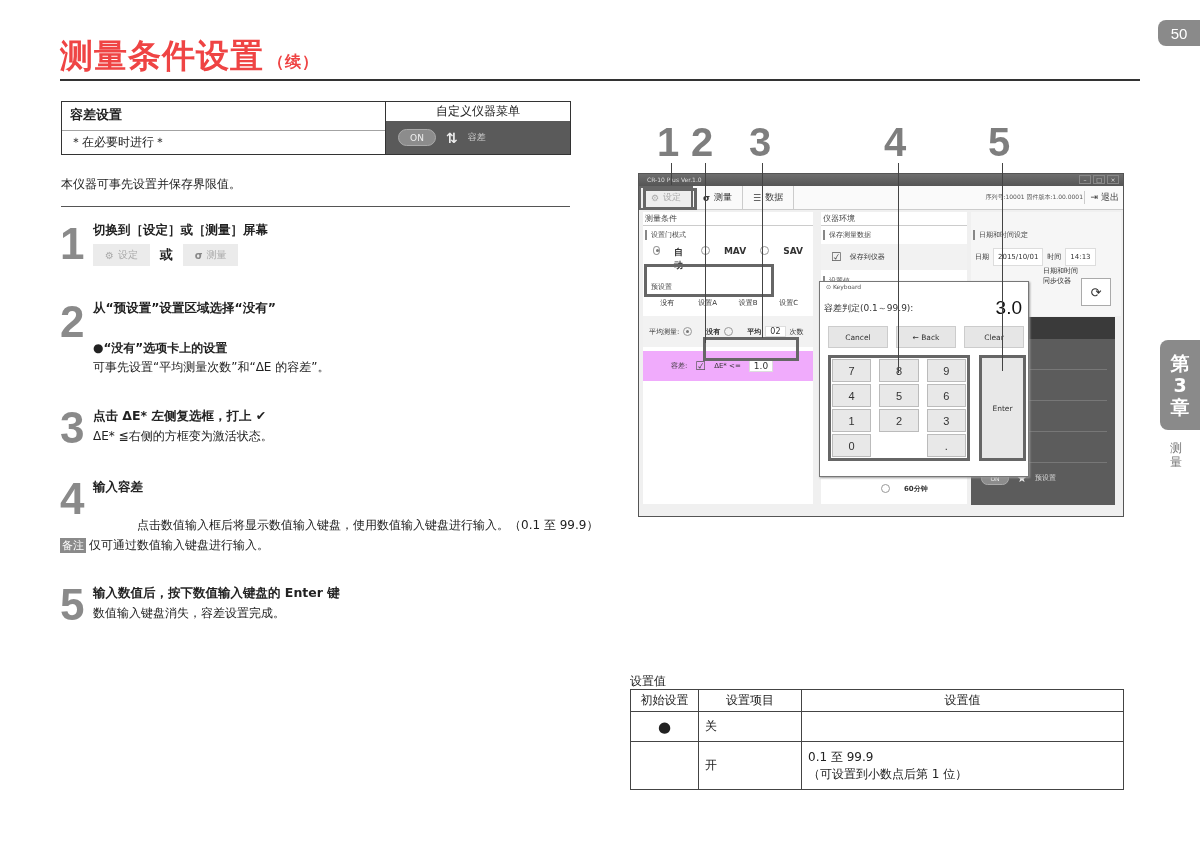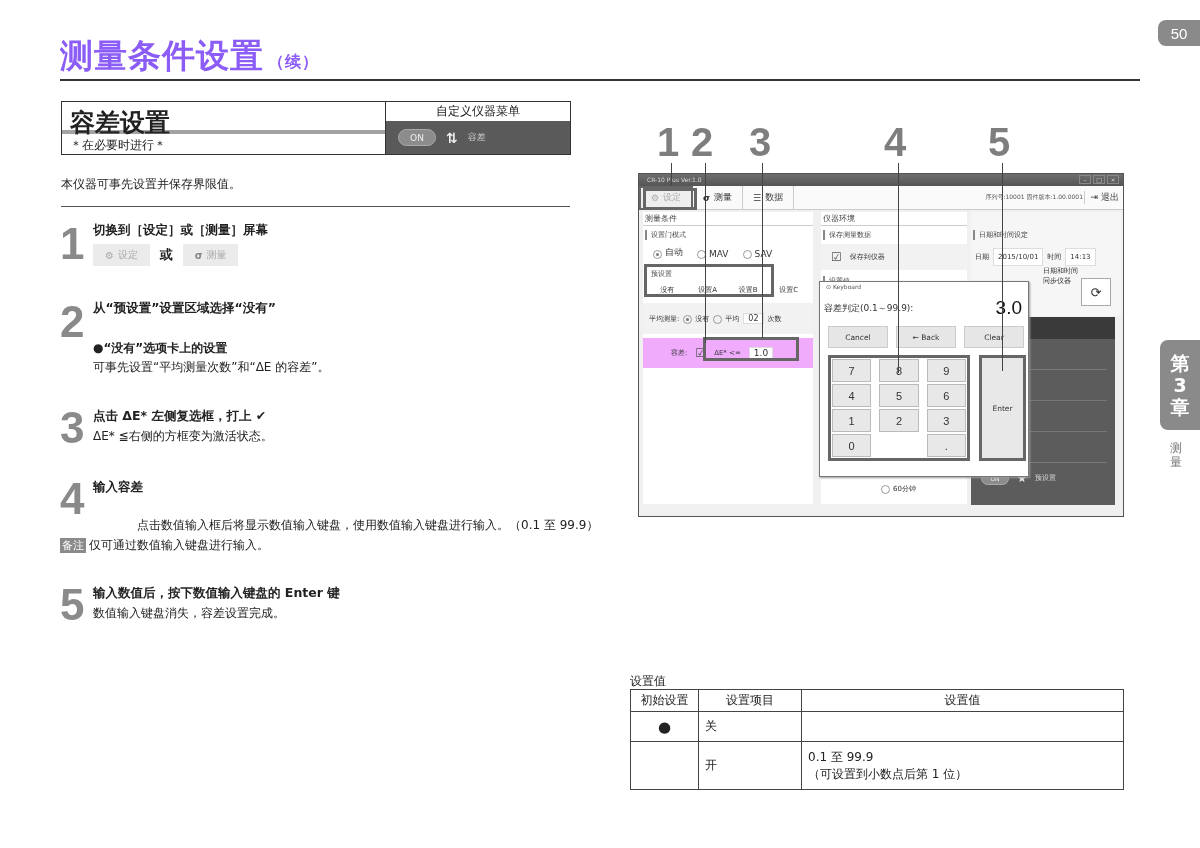--- a/index.html
+++ b/index.html
@@ -1,31 +1,31 @@
 <!DOCTYPE html>
 <html><head>
 <meta charset="utf-8">
 <style>
   * { box-sizing: border-box; margin: 0; padding: 0; }
   html, body { width: 1200px; height: 848px; background: #fff; overflow: hidden; }
   body { font-family: "DejaVu Sans", sans-serif; color: #222; position: relative; }
 
   .page-num { position: absolute; left: 1158px; top: 20px; width: 42px; height: 26px; background: #8a8a8a; color: #fff; border-radius: 8px 0 0 8px; font-family: "Liberation Sans", sans-serif; font-size: 15px; display: flex; align-items: center; justify-content: center; }
 
-  .page-title { position: absolute; left: 60px; top: 34px; font-size: 33px; font-weight: bold; color: #8b5cf6; letter-spacing: 1px; }
+  .page-title { position: absolute; left: 60px; top: 34px; font-size: 33px; font-weight: bold; color: #ef4444; letter-spacing: 1px; }
   .page-title .sub { font-size: 16px; font-weight: bold; margin-left: 4px; }
   .title-rule { position: absolute; left: 60px; top: 79px; width: 1080px; height: 2px; background: #333; }
 
   .chapter-tab { position: absolute; left: 1160px; top: 340px; width: 40px; height: 90px; background: #8a8a8a; border-radius: 8px 0 0 8px; color: #fff; font-weight: bold; font-size: 19px; display: flex; flex-direction: column; align-items: center; justify-content: center; line-height: 22px; }
   .chapter-sub { position: absolute; left: 1168px; top: 441px; width: 16px; font-size: 12px; color: #777; line-height: 14px; text-align: center; }
 
   
   .hdr-box { position: absolute; left: 61px; top: 101px; width: 510px; height: 54px; border: 1px solid #333; display: flex; }
   .hdr-left { width: 324px; border-right: 1px solid #333; display: flex; flex-direction: column; }
-  .hdr-left .h-title { height: 32px; border-bottom: 4px solid #a3a3a3; font-size: 25px; font-weight: bold; padding: 4px 8px; }
+  .hdr-left .h-title { height: 32px; border-bottom: 1px solid #a3a3a3; font-size: 13px; font-weight: bold; padding: 4px 8px; }
   .hdr-left .h-note { font-size: 12px; padding: 3px 8px; }
   .hdr-right { flex: 1; display: flex; flex-direction: column; }
   .hdr-right .menu-label { height: 19px; text-align: center; font-size: 12px; line-height: 19px; }
   .hdr-right .menu-bar { flex: 1; background: #5a5a5a; display: flex; align-items: center; padding-left: 12px; gap: 10px; }
   .on-pill { width: 38px; height: 17px; border-radius: 9px; background: #8c8c8c; border: 1px solid #aaa; color: #eee; font-size: 9px; display: flex; align-items: center; justify-content: center; }
   .sort-icon { color: #eee; font-size: 14px; font-weight: bold; }
   .menu-text { color: #ccc; font-size: 9px; }
 
   .intro { position: absolute; left: 61px; top: 176px; font-size: 12px; }
   .sec-rule { position: absolute; left: 61px; top: 206px; width: 509px; height: 1px; background: #555; }
@@ -51,21 +51,21 @@
   .win-ctrls span { width: 12px; height: 9px; border: 1px solid #888; font-size: 6px; line-height: 7px; text-align: center; color: #ddd; }
   .app-toolbar { height: 24px; background: #fafafa; border-bottom: 1px solid #ccc; display: flex; align-items: center; position: relative; }
   .tb-tab { height: 24px; padding: 0 10px; display: flex; align-items: center; gap: 4px; font-size: 9px; color: #333; border-right: 1px solid #ccc; }
   .tb-tab.settings { border: 2px solid #666; color: #aaa; background: #eee; }
   .tb-info { position: absolute; right: 40px; font-size: 6px; color: #555; }
   .tb-exit { position: absolute; right: 4px; font-size: 9px; color: #333; border-left: 1px solid #ccc; padding-left: 6px; }
 
   .panel { position: absolute; background: #fff; font-size: 8px; color: #333; }
   .panel .ph { font-size: 8px; border-bottom: 1px solid #ccc; padding: 1px 2px; color: #444; }
   .grp { border-left: 2px solid #888; padding-left: 4px; font-size: 7px; color: #444; margin: 4px 2px; }
-  .radio { display: inline-flex; align-items: flex-end; gap: 3px; font-size: 9px; color: #333; }
+  .radio { display: inline-flex; align-items: flex-start; gap: 14px; font-size: 9px; color: #333; font-weight: bold; }
   .radio .c { width: 9px; height: 9px; border: 1px solid #999; border-radius: 50%; display: inline-block; position: relative; }
   .radio .c.on::after { content: ""; position: absolute; left: 2px; top: 2px; width: 3px; height: 3px; border-radius: 50%; background: #777; }
   .hl { position: absolute; border: 3px solid #666; }
   .inbox { background: #fff; border: 1px solid #ddd; padding: 0 4px; font-size: 8px; }
 
   .side-menu { position: absolute; left: 332px; top: 143px; width: 144px; height: 188px; background: #5c5c5c; }
   .side-menu .top { height: 22px; background: #3a3a3a; }
   .side-item { height: 31px; border-bottom: 1px solid #777; margin: 0 8px; color: #ddd; font-size: 7px; display: flex; align-items: center; padding-left: 8px; }
   .side-last { height: 30px; display: flex; align-items: center; gap: 8px; padding-left: 10px; color: #ddd; font-size: 7px; }
 

